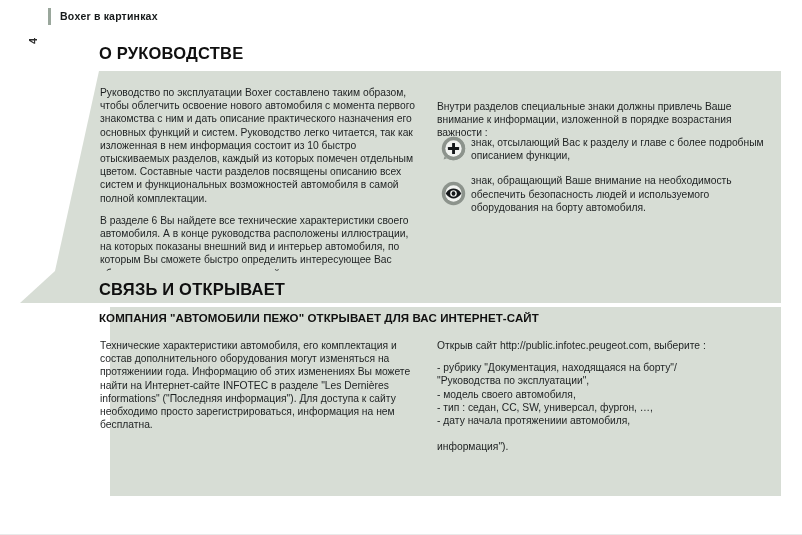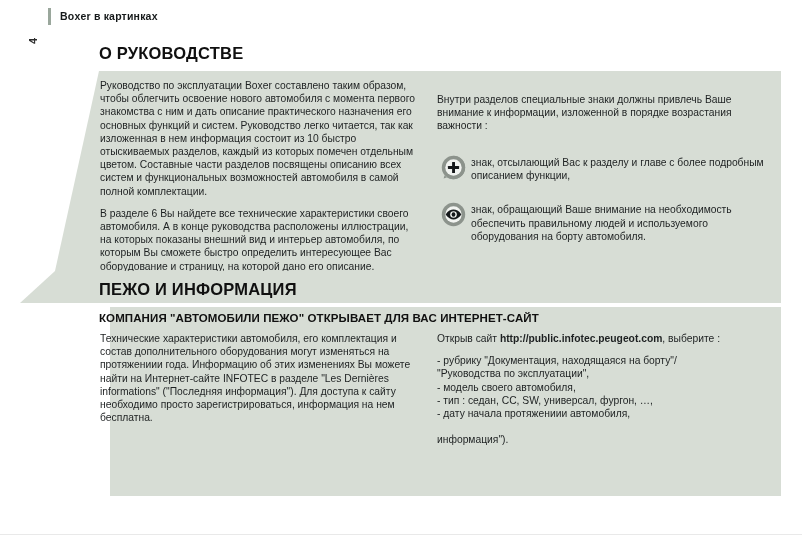--- a/index.html
+++ b/index.html
@@ -121,42 +121,41 @@
     white-space: nowrap;
   }
 
   
   .col {
     position: absolute;
     font-size: 10.3px;
     line-height: 13.2px;
     color: #1d2021;
   }
-  .col p { margin: 0 0 9px 0; }
+  .col p { margin: 7px 0 9px 0; }
   .col p:last-child { margin-bottom: 0; }
 
   #c1-left  { left: 100px; top: 79px;  width: 322px; }
   #c1-right { left: 437px; top: 93px;  width: 330px; }
   #c2-left  { left: 100px; top: 332px; width: 325px; }
   #c2-right { left: 437px; top: 332px; width: 330px; }
 
-  .bold { font-weight: bold; }
+  .bold { font-weight: normal; }
 
   
   #icon-list {
     position: absolute;
     left: 437px;
     top: 135px;
     width: 335px;
   }
   .icon-row {
     display: flex;
-    align-items: flex-start;
+    align-items: center;
     margin-bottom: 11px;
-    margin-top: 20px;
   }
   .icon-row:last-child { margin-bottom: 0; }
   .icon-wrap {
     flex: 0 0 34px;
     width: 34px;
     height: 26px;
     position: relative;
   }
   .icon-text {
     font-size: 10.3px;
@@ -230,27 +229,27 @@
         <div class="badge">
           <svg width="25" height="25" viewBox="0 0 25 25">
             <circle cx="12.5" cy="12.5" r="11.7" fill="#8c938c"></circle>
             <circle cx="12.5" cy="12.5" r="8.2" fill="#f2f4f1"></circle>
             <path d="M4.6 12.5 C7.0 8.9 10.0 7.6 12.5 7.6 C15.0 7.6 18.0 8.9 20.4 12.5 C18.0 16.1 15.0 17.4 12.5 17.4 C10.0 17.4 7.0 16.1 4.6 12.5 Z" fill="#15181a"></path>
             <ellipse cx="12.5" cy="12.5" rx="3.3" ry="3.3" fill="#f2f4f1"></ellipse>
             <ellipse cx="12.5" cy="12.5" rx="1.9" ry="2.2" fill="#15181a"></ellipse>
           </svg>
         </div>
       </div>
-      <div class="icon-text">знак, обращающий Ваше внимание на необходимость обеспечить правильному людей и используемого оборудования на борту автомобиля.</div>
+      <div class="icon-text">знак, обращающий Ваше внимание на необходимость обеспечить безопасность людей и используемого оборудования на борту автомобиля.</div>
     </div>
 
   </div>
 
   <div class="panel" id="panel-2"></div>
-  <div class="sec-title" id="title-2">ПЕЖО И ИНФОРМАЦИЯ</div>
+  <div class="sec-title" id="title-2">СВЯЗЬ И ОТКРЫВАЕТ</div>
 
   <div class="panel" id="panel-3"></div>
   <div class="sub-title">КОМПАНИЯ "АВТОМОБИЛИ ПЕЖО" ОТКРЫВАЕТ ДЛЯ ВАС ИНТЕРНЕТ-САЙТ</div>
 
   <div class="col" id="c2-left">
     <p>Технические характеристики автомобиля, его комплектация и состав дополнительного оборудования могут изменяться на протяжениии года. Информацию об этих изменениях Вы можете найти на Интернет-сайте INFOTEC в разделе "Les Dernières informations" ("Последняя информация"). Для доступа к сайту необходимо просто зарегистрироваться, информация на нем бесплатна.</p>
   </div>
 
   <div class="col" id="c2-right">
     <p><span>Открыв сайт </span><span class="bold">http://public.infotec.peugeot.com</span><span>, выберите :</span></p>

